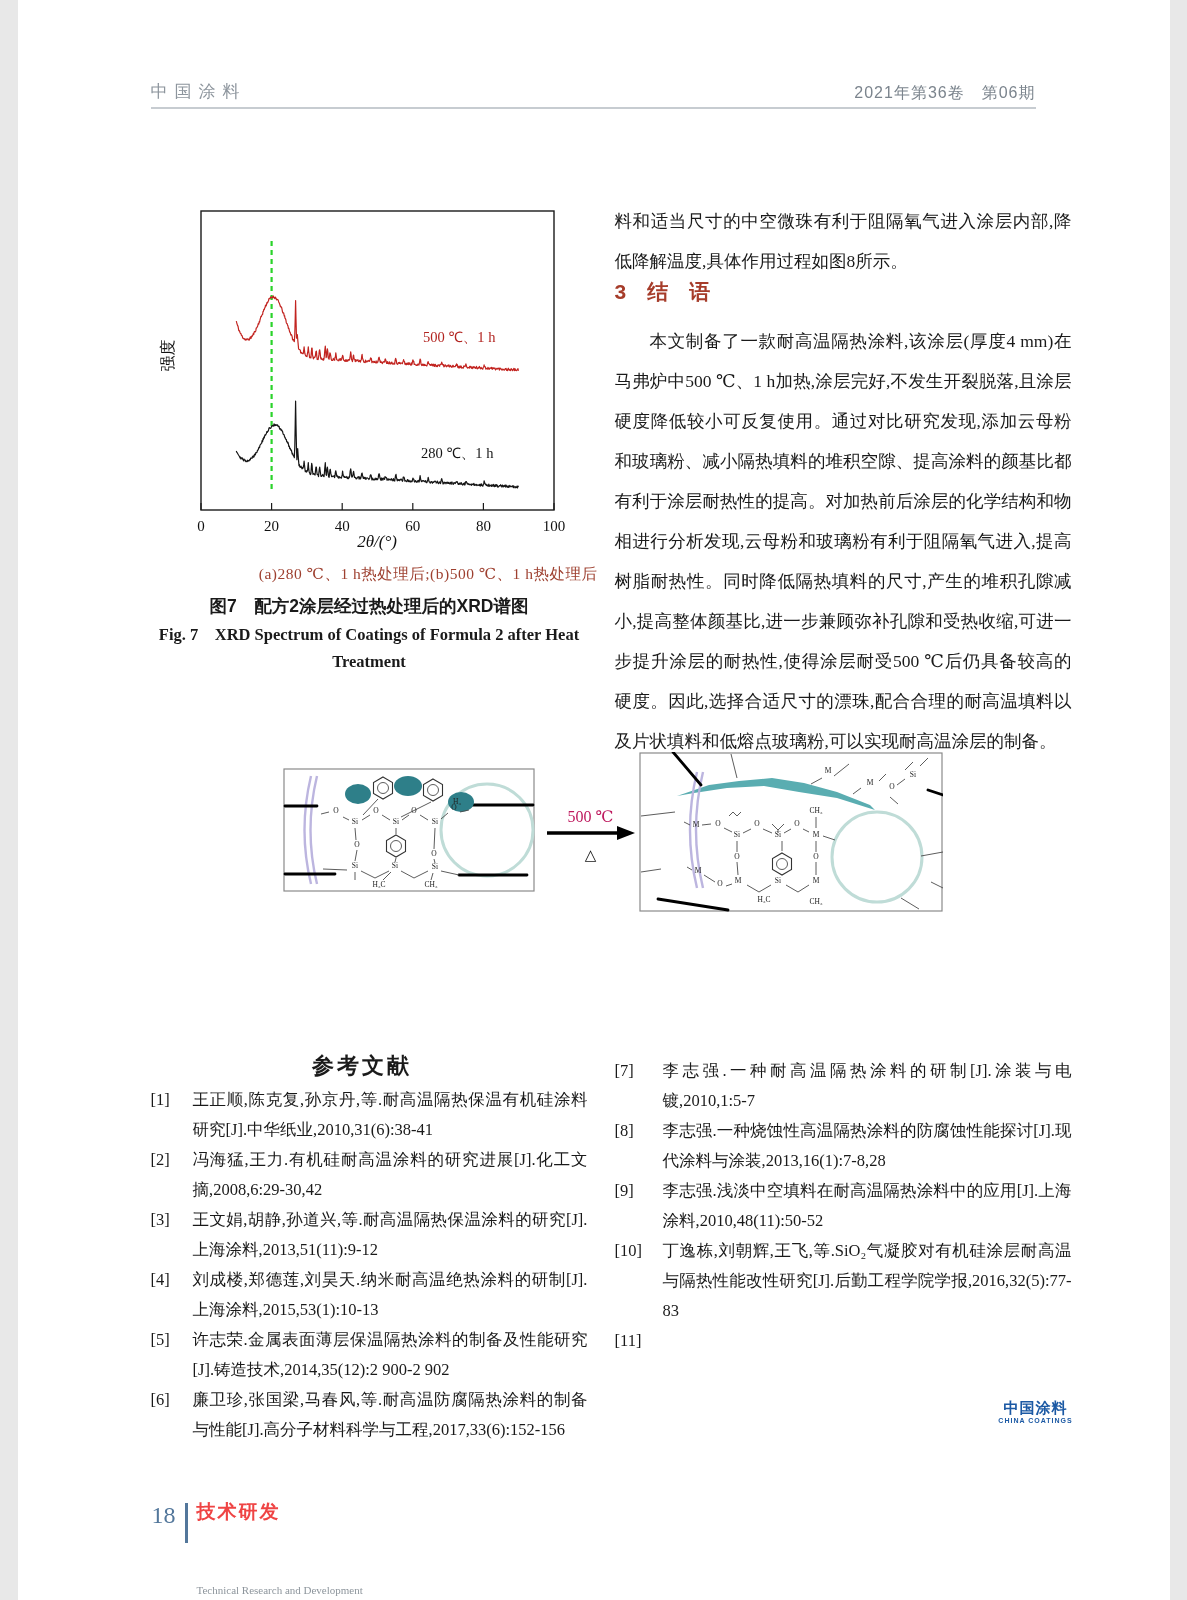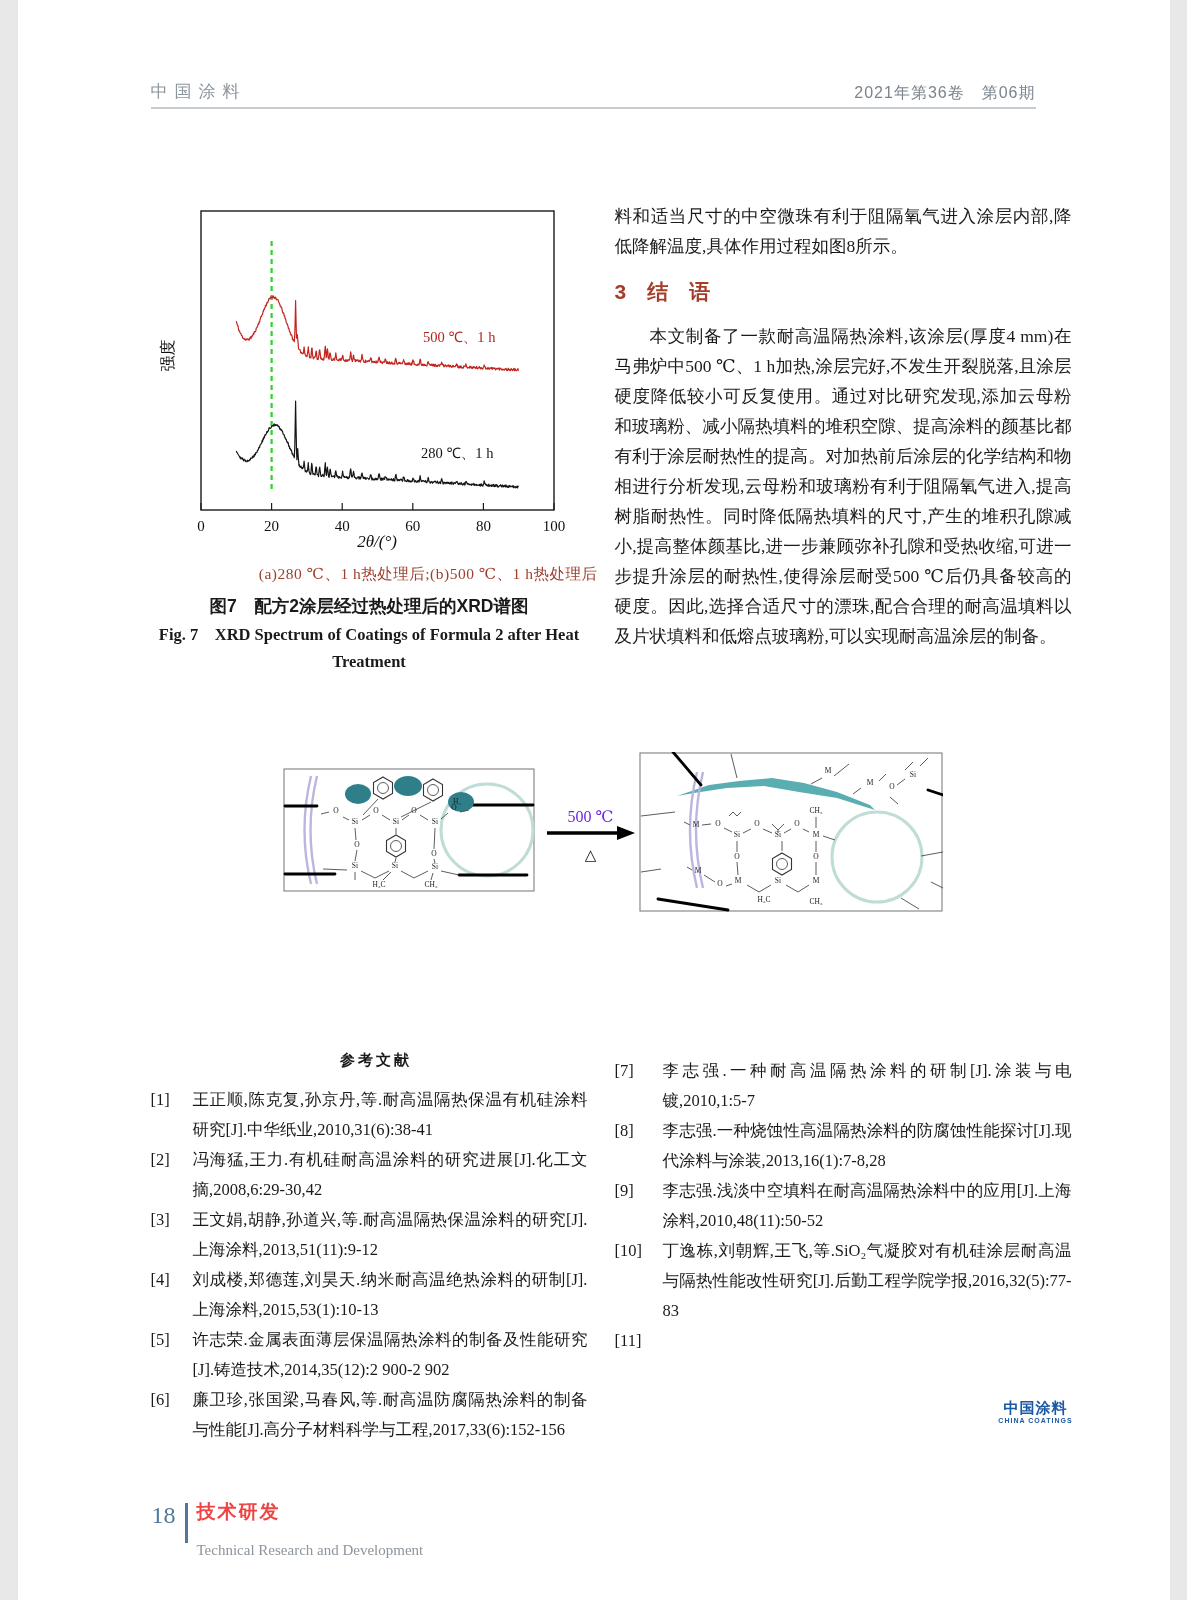--- a/index.html
+++ b/index.html
@@ -19,66 +19,66 @@
            font-size:17px;font-style:italic;color:#111;}
   .tick{font-size:15px;fill:#111;text-anchor:middle;font-family:"Liberation Serif",serif;}
   .anno{font-size:14.5px;font-family:"Liberation Serif",serif;}
   .f7-sub{position:absolute;left:123px;top:564px;width:457px;text-align:right;
           color:#9e4030;font-size:15.5px;letter-spacing:.5px;}
   .f7-zh{position:absolute;left:133px;top:594px;width:437px;text-align:center;
          font-family:"Liberation Sans",sans-serif;font-weight:bold;font-size:17.5px;}
   .f7-en{position:absolute;left:133px;top:621px;width:437px;text-align:center;
          font-weight:bold;font-size:16.5px;line-height:27px;}
   
-  .body-cn{font-size:17.5px;line-height:30px;text-align:justify;}
+  .body-cn{font-size:17.5px;line-height:40px;text-align:justify;}
   .rc-intro{position:absolute;left:597px;top:201px;width:457px;}
   .rc-sec{position:absolute;left:597px;top:278px;font-family:"Liberation Sans",sans-serif;
           font-weight:bold;font-size:21px;color:#a63c2a;}
   .rc-para{position:absolute;left:597px;top:321px;width:457px;text-indent:2em;}
   
   .f8-wrap{position:absolute;left:265px;top:745px;width:660px;height:170px;}
   .f8-left{position:absolute;left:0;top:23px;}
   .f8-right{position:absolute;left:356px;top:7px;}
   .f8-arrow{position:absolute;left:262px;top:62px;width:92px;text-align:center;}
-  .f8-arrow .t{font-size:16px;color:#6d28d9;}
+  .f8-arrow .t{font-size:16px;color:#be185d;}
   .f8-arrow .tri{font-size:15px;color:#111;margin-top:2px;}
   .panel{stroke:#8a8a8a;fill:#fff;stroke-width:1.2;}
   .thick{stroke:#000;stroke-width:2.8;fill:none;stroke-linecap:round;}
   .net{stroke:#4a4a4a;stroke-width:.9;fill:none;}
   .lens{fill:none;stroke:#b8b1dd;stroke-width:2.4;opacity:.95;}
   .bub{fill:none;stroke:#bfdcd7;stroke-width:3;}
   .tl{fill:#2e7f89;}
   .hex{fill:#fff;stroke:#333;stroke-width:1.1;}
   .hexi{fill:none;stroke:#333;stroke-width:.8;}
   .band{fill:#5aadb1;}
   .chem{font-size:7.5px;fill:#222;text-anchor:middle;font-family:"Liberation Serif",serif;}
   .f8-zh{position:absolute;left:0;top:931px;width:1187px;text-align:center;
          font-family:"Liberation Sans",sans-serif;font-weight:bold;font-size:17.5px;}
   .f8-en{position:absolute;left:0;top:960px;width:1187px;text-align:center;
          font-weight:bold;font-size:16.5px;}
   
-  .refs-head{position:absolute;left:140px;top:1051px;width:437px;text-align:center;
-             font-family:"Liberation Sans",sans-serif;font-weight:bold;font-size:15px;letter-spacing:3px;}
+  .refs-head{position:absolute;left:126px;top:1051px;width:437px;text-align:center;
+             font-family:"Liberation Sans",sans-serif;font-weight:bold;font-size:22px;letter-spacing:3px;}
   .reflist{position:absolute;font-size:16.5px;line-height:30px;}
   .reflist.lc{left:133px;top:1085px;width:437px;}
   .reflist.rc{left:597px;top:1056px;width:457px;}
   .ref{display:flex;}
   .ref .id{flex:none;}
   .lc .ref .id{width:42px;}
   .rc .ref .id{width:48px;}
   .ref .rt{flex:1;text-align:justify;}
   
   .logo{position:absolute;left:978px;top:1400px;width:80px;text-align:center;line-height:1.1;}
   .logo-zh{font-family:"Liberation Sans",sans-serif;font-weight:bold;font-size:15px;color:#1b59a4;letter-spacing:1px;}
   .logo-en{font-family:"Liberation Sans",sans-serif;font-weight:bold;font-size:7px;color:#1b59a4;letter-spacing:1px;}
   .pg{position:absolute;left:134px;top:1502px;font-size:24px;color:#53779b;}
   .foot-bar{position:absolute;left:167px;top:1503px;width:3.5px;height:40px;background:#53779b;}
   .foot-zh{position:absolute;left:179px;top:1499px;font-family:"Liberation Sans",sans-serif;
            font-weight:bold;font-size:19px;color:#ef4444;letter-spacing:2px;}
-  .foot-en{position:absolute;left:179px;top:1542px;font-size:15px;color:#8d959c;}
+  .foot-en{position:absolute;left:179px;top:1584px;font-size:11px;color:#8d959c;}
 </style>
 </head>
 <body>
 
 <div class="page">
 
   <div class="hdr-left">中国涂料</div>
   <div class="hdr-right">2021年第36卷 第06期</div>
   <div class="hdr-line"></div>
 

